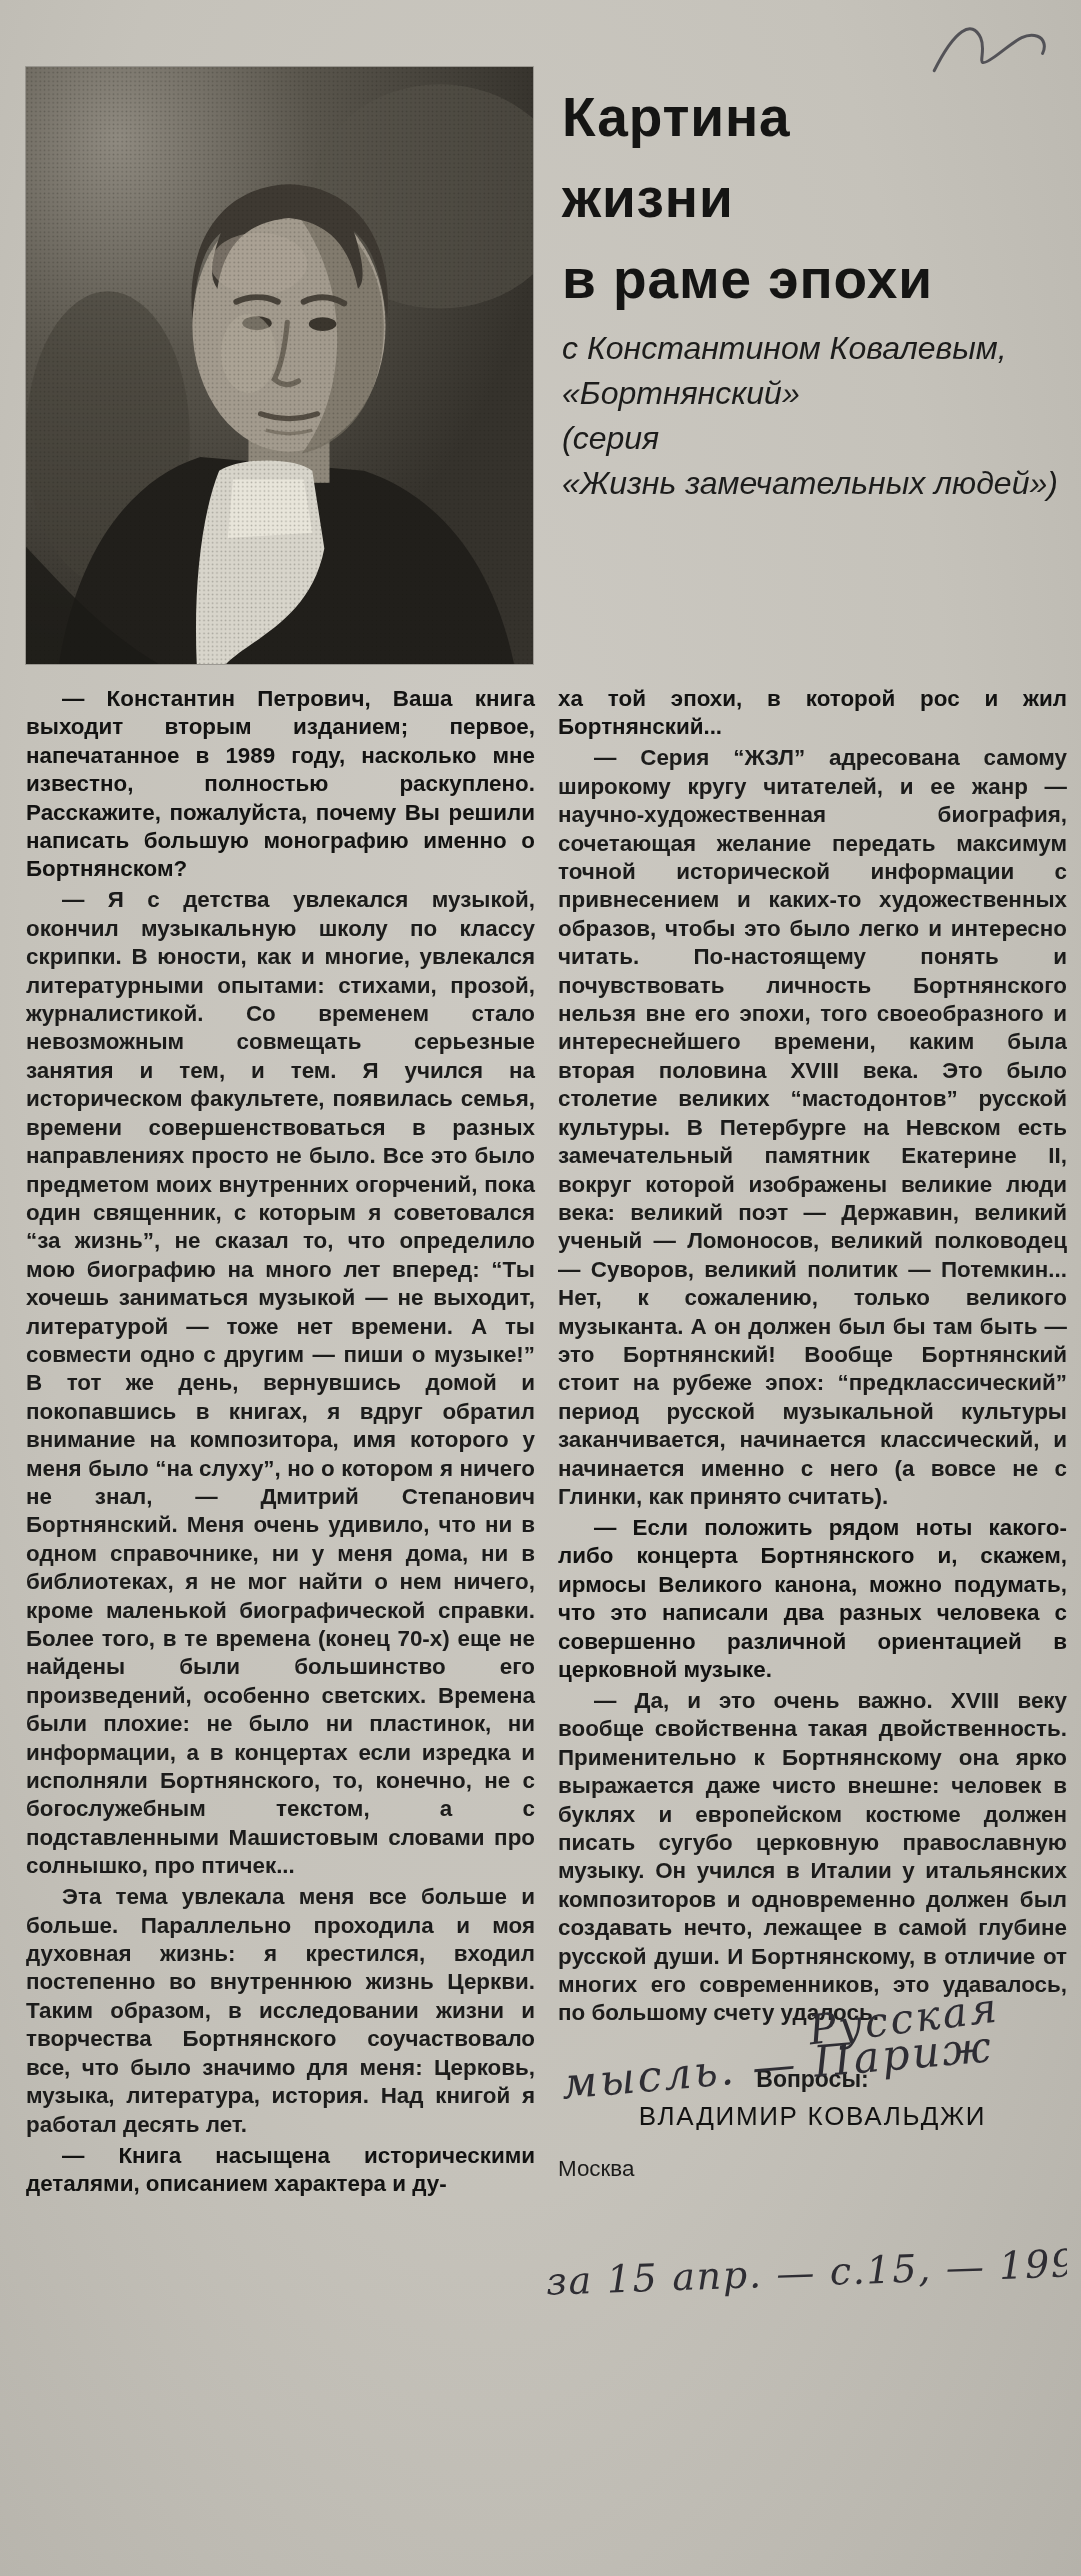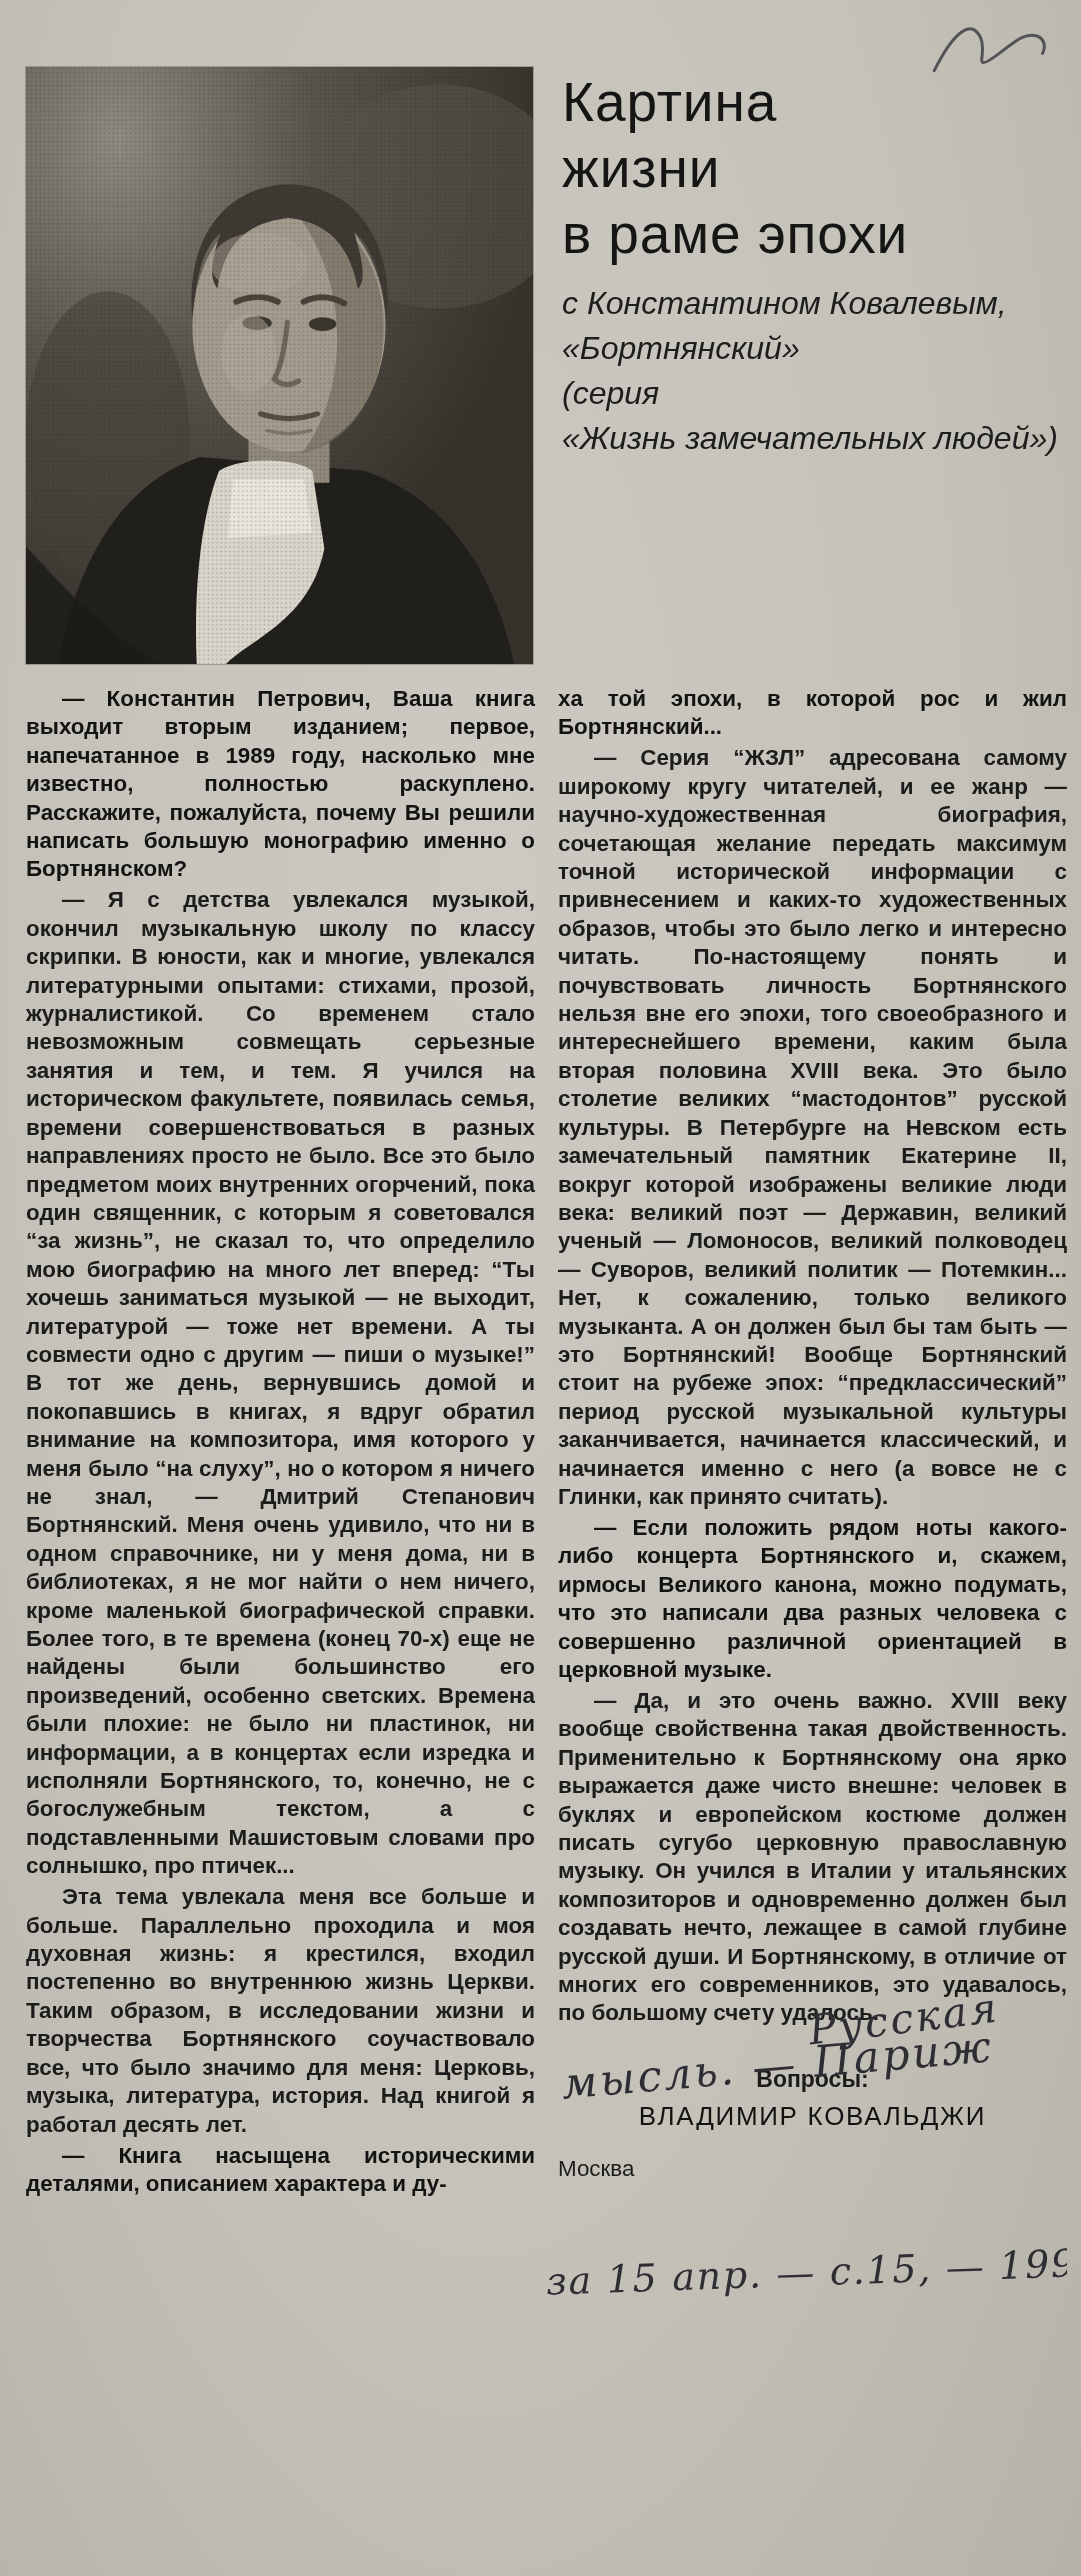--- a/index.html
+++ b/index.html
@@ -11,21 +11,21 @@
     background: radial-gradient(ellipse at 45% 35%, #ccc9c2 0%, #c5c2ba 55%, #b5b2aa 100%);
     color:#1b1b1a;
   }
 
   
   .photo { position:absolute; left:26px; top:67px; width:507px; height:597px; box-shadow:0 0 0 0.9px rgba(60,58,52,.35); }
   .photo svg { width:100%; height:100%; display:block; }
 
   
   .title-block { position:absolute; left:562px; top:69px; width:505px; }
-  .title-line { display:block; font-weight:normal; font-size:55px; line-height:66px; letter-spacing:0.9px; color:#151514; }
+  .title-line { display:block; font-weight:bold; font-size:55px; line-height:66px; letter-spacing:0.9px; color:#151514;margin-top:15px; }
   .subtitle { margin-top:14px; font-style:italic; font-size:32px; line-height:45px; color:#1d1d1c; }
   .subtitle-line { display:block; }
 
   
   .content { position:absolute; left:26px; top:685px; width:1041px; height:1879px; display:flex; gap:23px; overflow:hidden; }
   .column { flex:1 1 0; font-size:22.4px; line-height:28.4px; text-align:justify; color:#1c1c1b; }
   .column p { margin:0 0 2.6px 0; text-indent:36px;font-weight:bold; }
   .column p.q { font-weight:bold; color:#131312; }
   .column p.no-indent { text-indent:0; }
 

